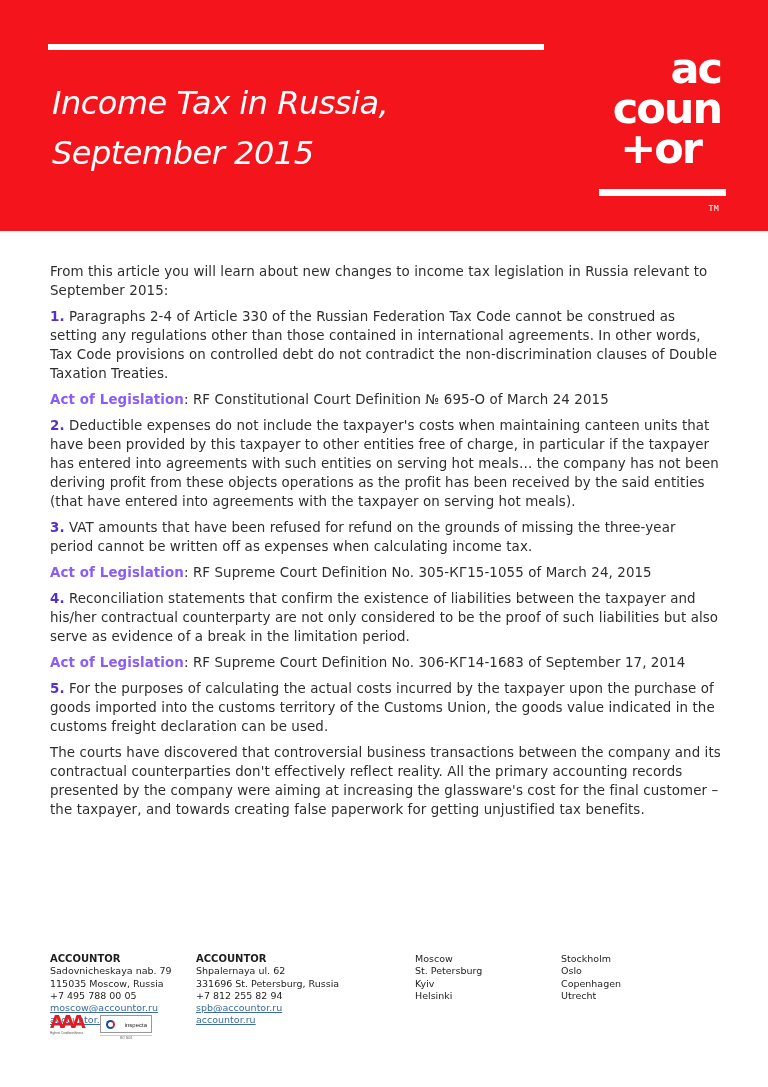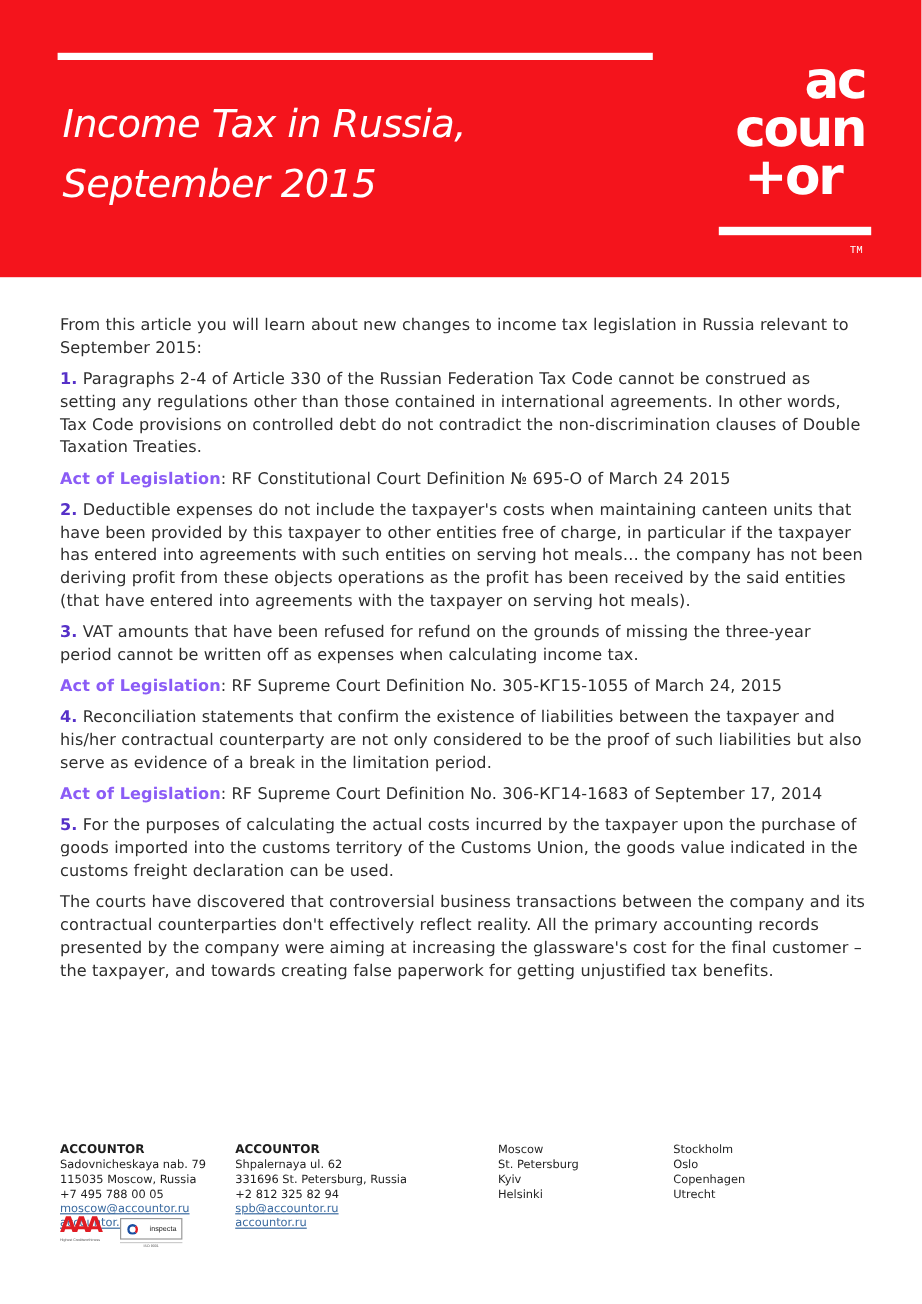--- a/index.html
+++ b/index.html
@@ -84,21 +84,21 @@
     <div>Sadovnicheskaya nab. 79</div>
     <div>115035 Moscow, Russia</div>
     <div>+7 495 788 00 05</div>
     <div class="flink">moscow@accountor.ru</div>
     <div class="flink">accountor.ru</div>
   </div>
   <div class="fcol" style="left:146px;">
     <div class="co">ACCOUNTOR</div>
     <div>Shpalernaya ul. 62</div>
     <div>331696 St. Petersburg, Russia</div>
-    <div>+2 812 325 82 94</div>
+    <div>+7 812 255 82 94</div>
     <div class="flink">spb@accountor.ru</div>
     <div class="flink">accountor.ru</div>
   </div>
   <div class="fcol" style="left:365px;">
     <div>Moscow</div>
     <div>St. Petersburg</div>
     <div>Kyiv</div>
     <div>Helsinki</div>
   </div>
   <div class="fcol" style="left:511px;">

